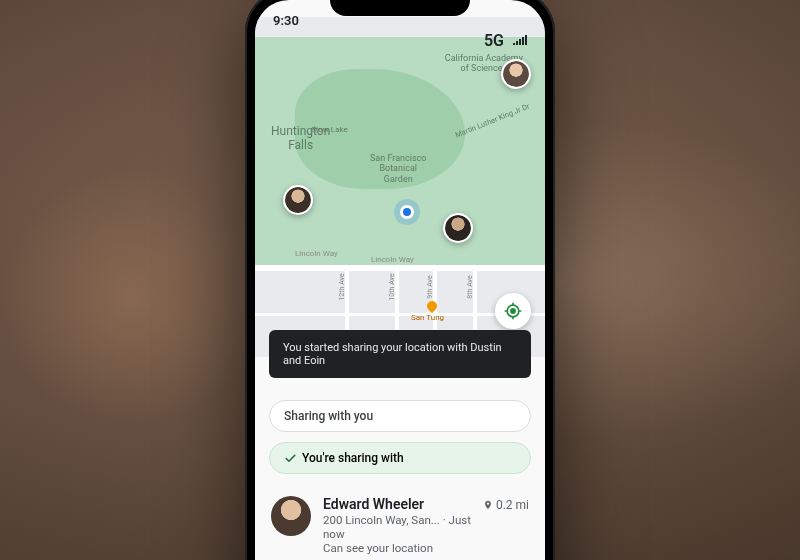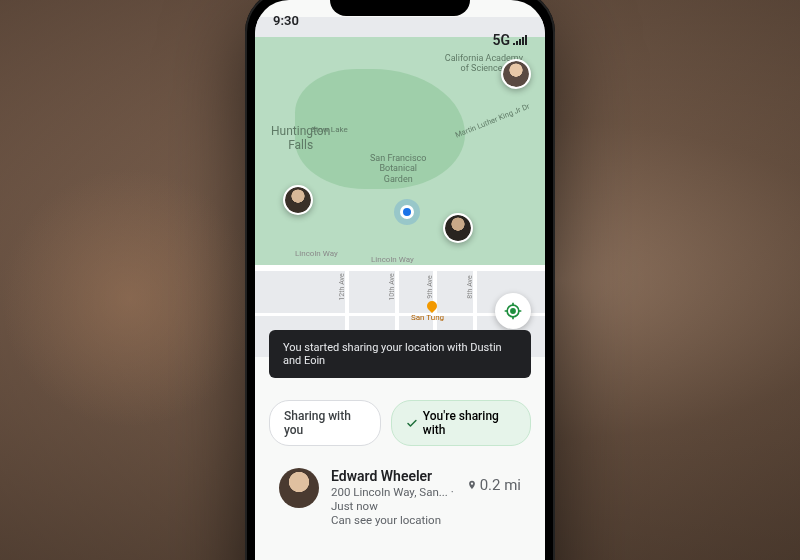--- a/index.html
+++ b/index.html
@@ -72,21 +72,21 @@
     height: 34px;
     display: flex;
     justify-content: space-between;
     align-items: center;
     padding: 6px 18px 0;
     z-index: 90;
     font-size: 13px;
     font-weight: 600;
     color: #202124;
   }
-  .status-right { display: flex; align-items: center; gap: 3px; font-size: 14px; margin-top: 40px; }
+  .status-right { display: flex; align-items: center; gap: 9px; font-size: 16px; margin-top: 40px; }
   .status-right svg { display: block; }
 
   
   .map {
     position: absolute;
     top: 17px;
     left: 0;
     right: 0;
     height: 340px;
     background: #e8eaed;
@@ -203,20 +203,21 @@
     right: 0;
     height: 260px;
     background: #f8f9f8;
     border-radius: 18px 18px 0 0;
     padding-top: 40px;
   }
   .tabs {
     display: flex;
     gap: 10px;
     padding: 0 14px 16px;
+    flex-direction: column;
   }
   .tab {
     padding: 8px 14px;
     border-radius: 20px;
     font-size: 12px;
     font-weight: 500;
     border: 1px solid #dadce0;
     background: #fff;
     color: #3c4043;
     display: flex;
@@ -226,21 +227,21 @@
   .tab.active {
     background: #e6f4ea;
     border-color: #c6e7cf;
     color: #000000;
   }
   .tab.active svg { stroke: #1e6e3a; }
 
   .contact-row {
     display: flex;
     align-items: flex-start;
-    padding: 6px 24px;
+    padding: 6px 16px;
     gap: 12px;
   }
   .contact-avatar {
     width: 40px;
     height: 40px;
     border-radius: 50%;
     flex-shrink: 0;
     position: relative;
     overflow: hidden;
   }
@@ -248,26 +249,26 @@
     content:'';
     position:absolute;
     inset:0;
     background: radial-gradient(circle at 50% 35%, #e0c0a0 30%, #4a3a30 32%);
   }
   .contact-info { flex: 1; min-width: 0; }
   .contact-name { font-size: 14px; font-weight: 600; color: #202124; }
   .contact-addr { font-size: 11.5px; color: #5f6368; margin-top: 1px; }
   .contact-sub { font-size: 11.5px; color: #5f6368; margin-top: 0; }
   .contact-dist {
-    font-size: 15px;
+    font-size: 12px;
     color: #5f6368;
     display: flex;
     align-items: center;
     gap: 3px;
-    margin-top: 8px;
+    margin-top: 2px;
   }
 </style>
 </head>
 <body>
 
 <div class="phone">
   <div class="notch"></div>
   <div class="screen">
 
     <div class="status-bar">

